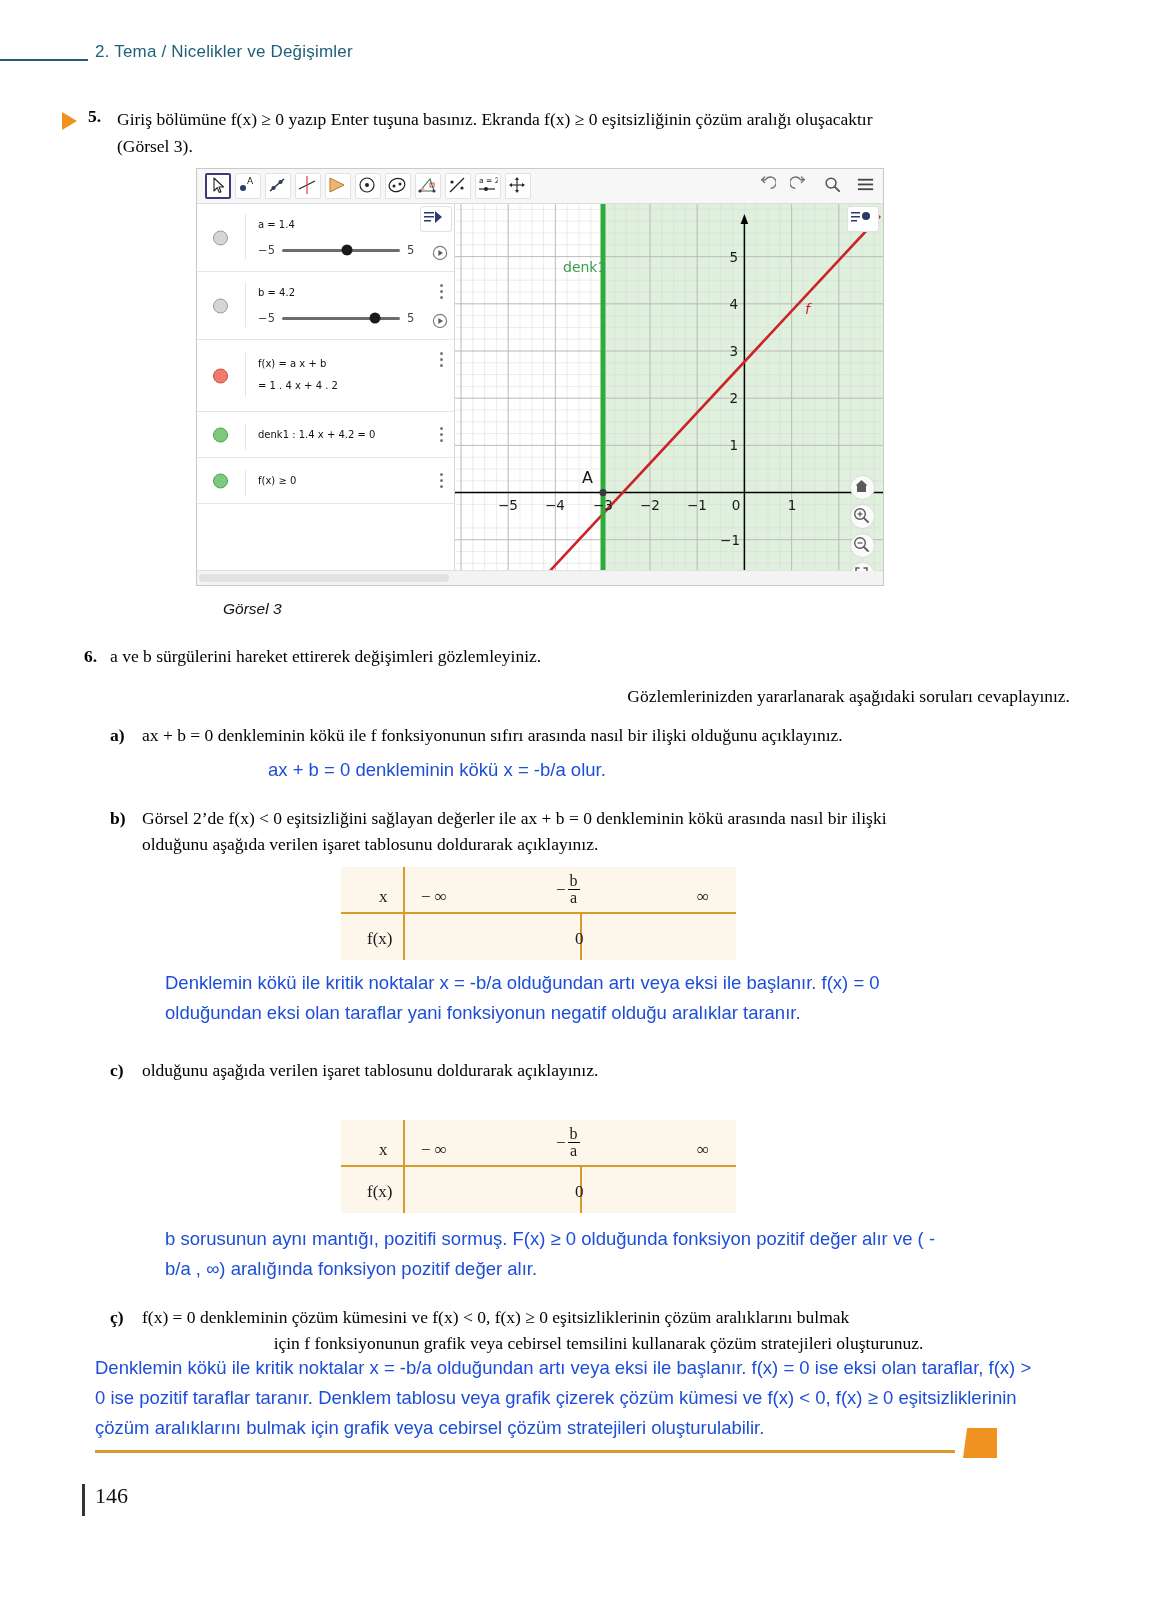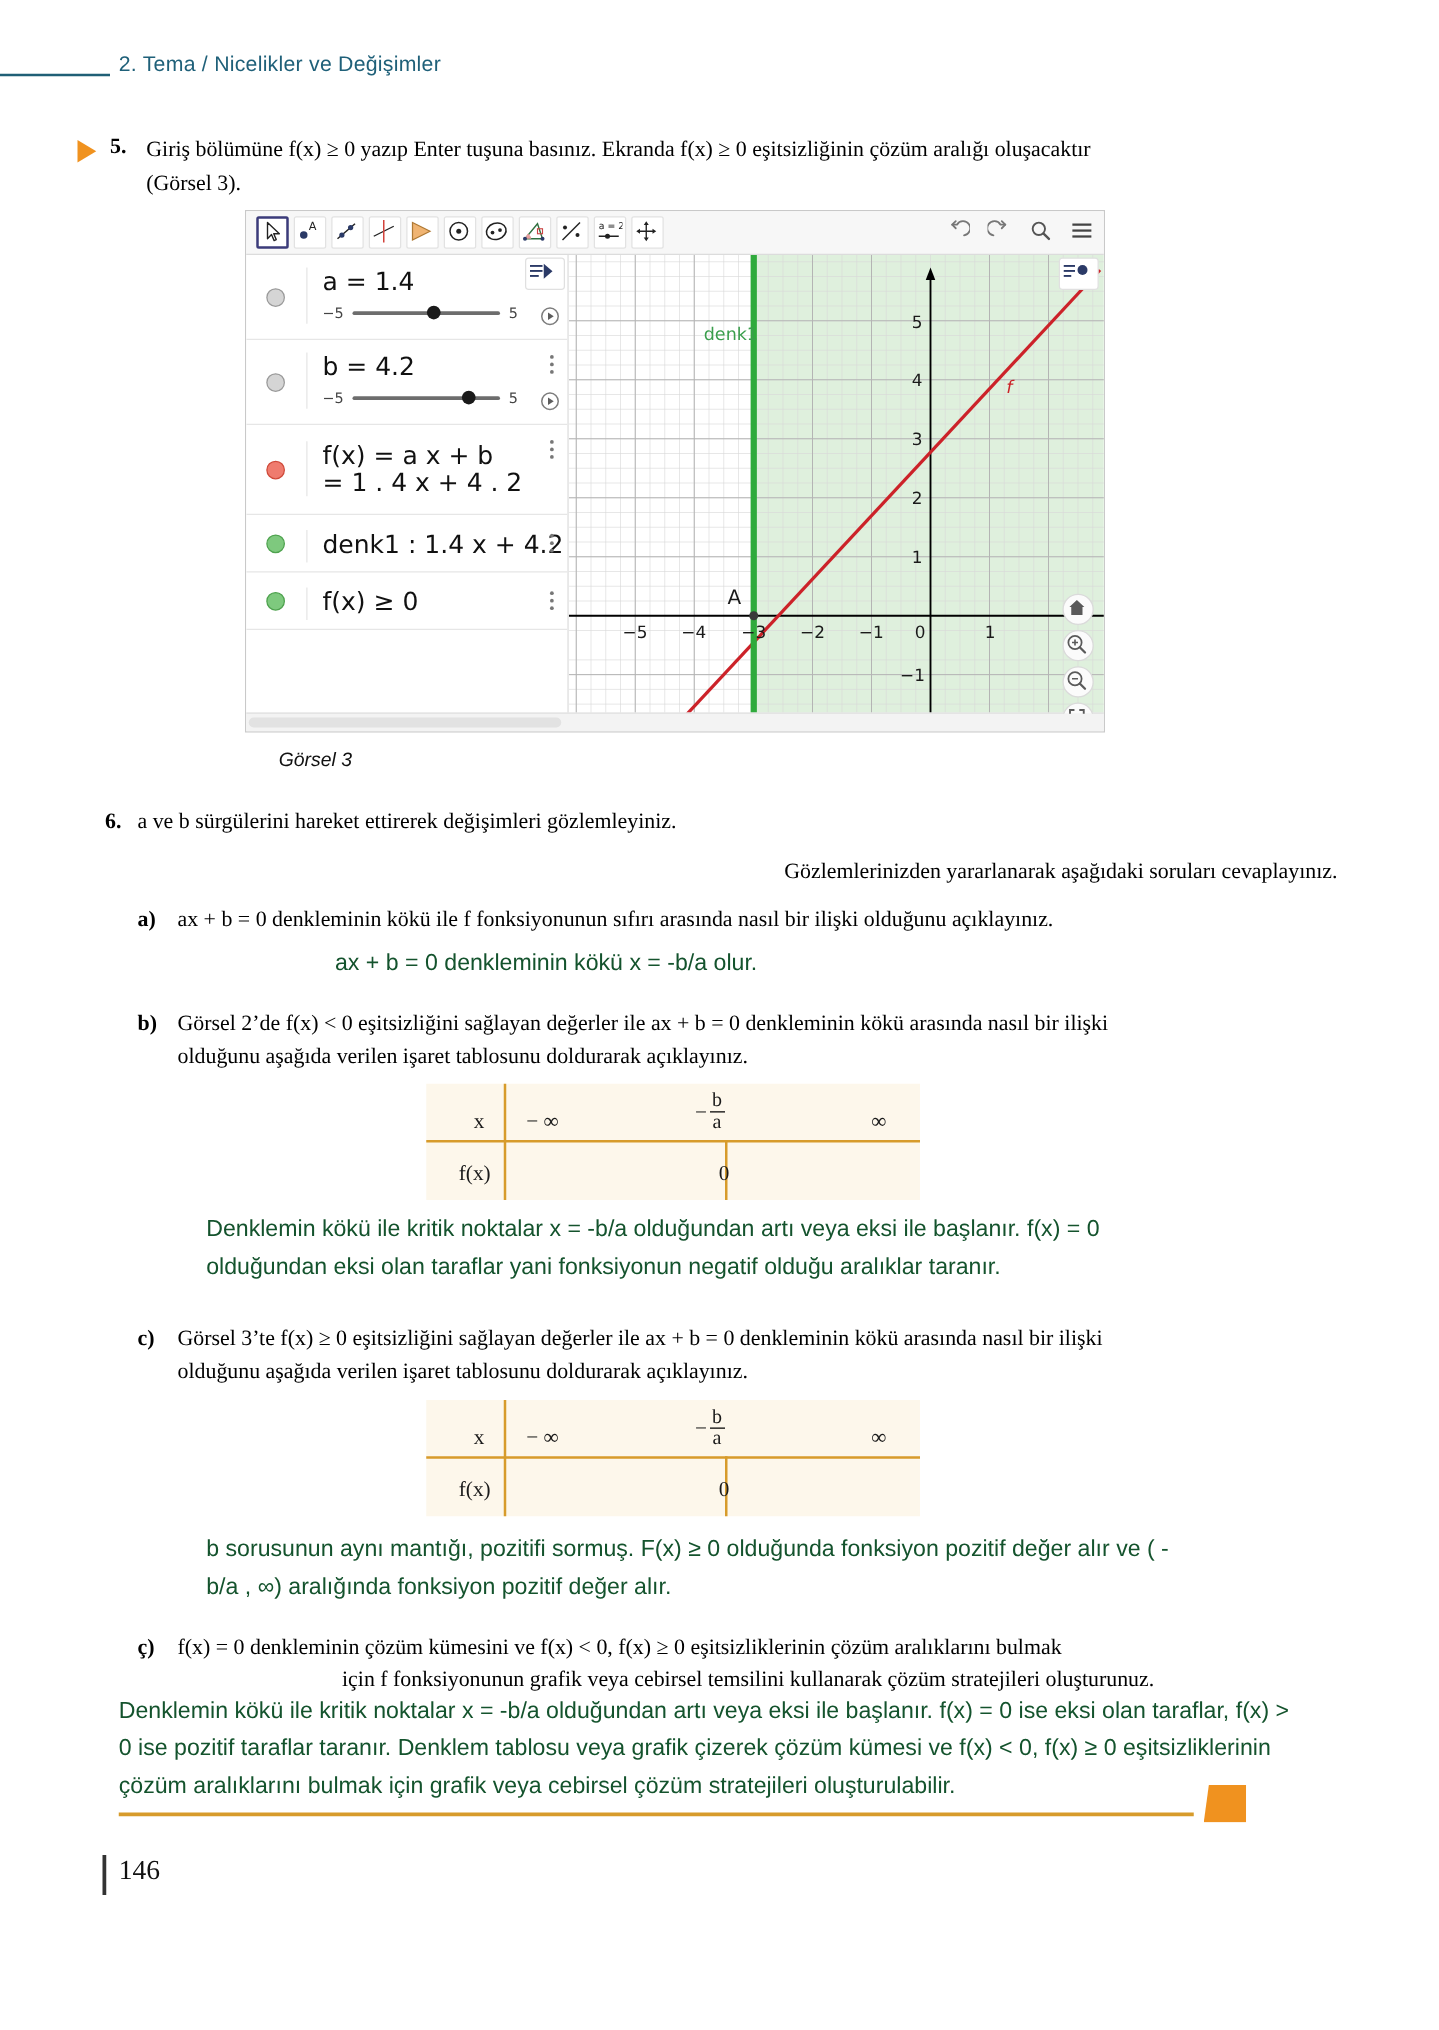--- a/index.html
+++ b/index.html
@@ -153,21 +153,21 @@
   .dot-dark { background: #8d8d8d; border: 1px solid #6a6a6a; }
   .dot-green{ background: #7ec97e; border: 1px solid #4ea24e; }
   .alg-cell {
     margin-left: 48px;
     margin-right: 26px;
     border-left: 1px solid #e6e6e6;
     padding-left: 12px;
     min-height: 26px;
   }
   .alg-text {
-    font-size: 20px;
+    font-size: 10px;
     color: #111;
     line-height: 22px;
     white-space: nowrap;
   }
   .alg-kebab {
     position: absolute;
     right: 11px;
     top: 12px;
     width: 3px;
     height: 15px;
@@ -289,21 +289,21 @@
     position: absolute;
     font-weight: bold;
   }
   .item-text {
     display: block;
   }
 
   .redline {
     position: absolute;
     font-family: "Liberation Sans", sans-serif;
-    color: #14532d;
+    color: #1d4ed8;
     font-size: 18.5px;
     line-height: 30px;
   }
 
   
   .signtable {
     position: absolute;
     width: 395px;
     height: 93px;
     background: #fdf7eb;
@@ -795,21 +795,20 @@
   <div class="st-cell" style="left:356px; top:20px;">∞</div>
   <div class="st-cell" style="left:26px; top:62px;">f(x)</div>
   <div class="st-cell" style="left:234px; top:62px;">0</div>
 </div>
 
 <div class="redline" style="left:165px; top:968px; width:870px;">Denklemin kökü ile kritik noktalar x = -b/a olduğundan artı veya eksi ile başlanır. f(x) = 0</div>
 <div class="redline" style="left:165px; top:998px; width:870px;">olduğundan eksi olan taraflar yani fonksiyonun negatif olduğu aralıklar taranır.</div>
 
 <div class="item" style="left:110px; top:1057px; width:945px;">
   <span class="item-marker" style="left:0; top:0;">c)</span>
-  <span class="item-text" style="margin-left:32px;">Görsel 3’te f(x) ≥ 0 eşitsizliğini sağlayan değerler ile ax + b = 0 denkleminin kökü arasında nasıl bir ilişki</span>
   <span class="item-text" style="margin-left:32px;">olduğunu aşağıda verilen işaret tablosunu doldurarak açıklayınız.</span>
 </div>
 
 <div class="signtable" style="left:341px; top:1120px;">
   <div class="st-hline" style="top:45px"></div>
   <div class="st-vline" style="left:62px; top:0; height:93px;"></div>
   <div class="st-vline" style="left:239px; top:45px; height:48px;"></div>
   <div class="st-cell" style="left:38px; top:20px;">x</div>
   <div class="st-cell" style="left:80px; top:20px;">− ∞</div>
   <div class="st-cell" style="left:215px; top:6px;">

